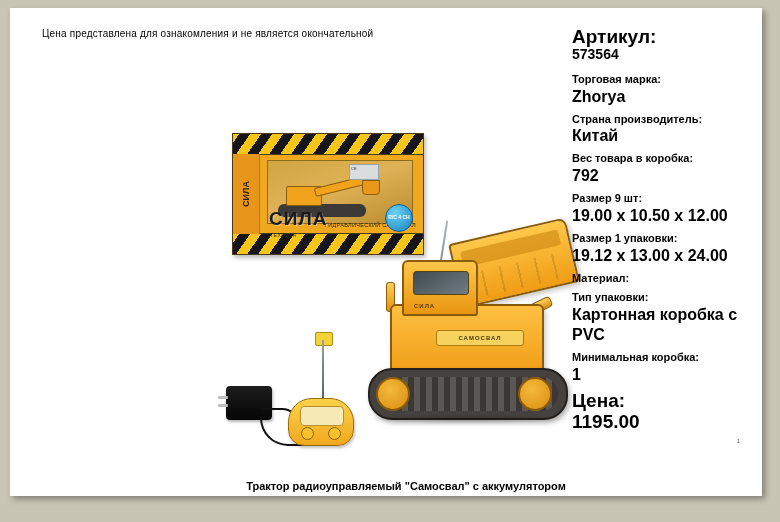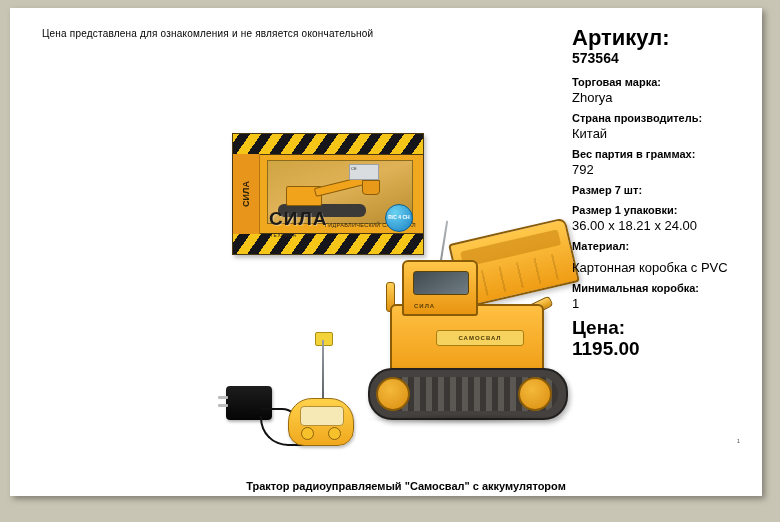--- a/index.html
+++ b/index.html
@@ -33,41 +33,42 @@
   }
   
   .info {
     position: absolute;
     right: 18px;
     top: 18px;
     width: 172px;
     color: #000;
   }
   .info .sku-label {
-    font-size: 22px;
+    font-size: 19px;
     font-weight: bold;
     line-height: 1.12;
   }
   .info .sku-value {
     font-size: 14px;
     font-weight: bold;
     line-height: 1.12;
     margin-bottom: 10px;
   }
   .field {
     margin-bottom: 6px;
   }
   .field .k {
     font-size: 11px;
     font-weight: bold;
     line-height: 1.25;
   }
   .field .v {
-    font-size: 13px;
+    font-size: 16px;
     line-height: 1.25;
+    font-weight: bold;
   }
   .price-block {
     margin-top: 6px;
   }
   .price-block .k {
     font-size: 19px;
     font-weight: bold;
     line-height: 1.1;
   }
   .price-block .v {
@@ -625,34 +626,36 @@
 
     <div class="field">
       <div class="k">Торговая марка:</div>
       <div class="v">Zhorya</div>
     </div>
     <div class="field">
       <div class="k">Страна производитель:</div>
       <div class="v">Китай</div>
     </div>
     <div class="field">
-      <div class="k">Вес партия в граммах:</div>
+      <div class="k">Вес товара в коробка:</div>
       <div class="v">792</div>
     </div>
     <div class="field">
-      <div class="k">Размер 7 шт:</div>
+      <div class="k">Размер 9 шт:</div>
+      <div class="v">19.00 x 10.50 x 12.00</div>
     </div>
     <div class="field">
       <div class="k">Размер 1 упаковки:</div>
-      <div class="v">36.00 x 18.21 x 24.00</div>
+      <div class="v">19.12 x 13.00 x 24.00</div>
     </div>
     <div class="field">
       <div class="k">Материал:</div>
     </div>
     <div class="field">
+      <div class="k">Тип упаковки:</div>
       <div class="v">Картонная коробка с PVC</div>
     </div>
     <div class="field">
       <div class="k">Минимальная коробка:</div>
       <div class="v">1</div>
     </div>
 
     <div class="price-block">
       <div class="k">Цена:</div>
       <div class="v">1195.00</div>

